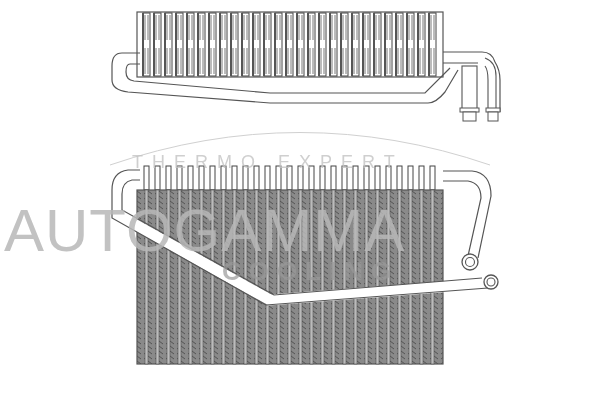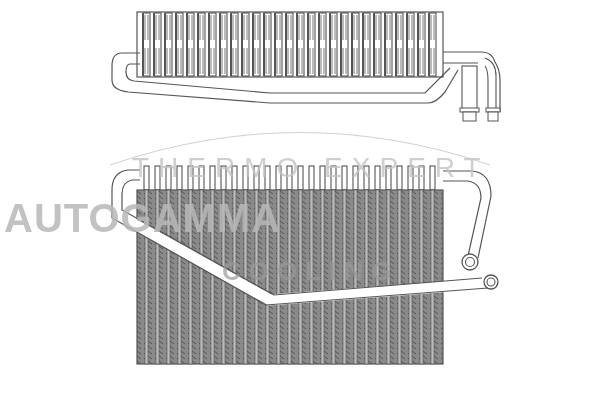--- a/index.html
+++ b/index.html
@@ -1,20 +1,20 @@
 <!DOCTYPE html>
 <html><head>
 <meta charset="utf-8">
 <style>
   html, body { margin: 0; padding: 0; background: #ffffff; }
   body { width: 600px; height: 400px; position: relative; overflow: hidden; font-family: "Liberation Sans", sans-serif; }
   #scene { position: absolute; left: 0; top: 0; width: 600px; height: 400px; }
   .wm { position: absolute; color: #b8b8b8; font-family: "Liberation Sans", sans-serif; white-space: nowrap; pointer-events: none; }
-  #wm-main { left: 4px; top: 196px; font-size: 40px; letter-spacing: 1px; font-weight: 700; opacity: 0.85; }
-  #wm-top { left: 132px; top: 152px; font-size: 28px; letter-spacing: 9px; color: #c4c4c4; opacity: 0.8; }
+  #wm-main { left: 4px; top: 196px; font-size: 60px; letter-spacing: 1px; font-weight: 400; opacity: 0.85; }
+  #wm-top { left: 132px; top: 152px; font-size: 18px; letter-spacing: 9px; color: #c4c4c4; opacity: 0.8; }
   #wm-bottom { left: 222px; top: 256px; font-size: 26px; letter-spacing: 8px; color: #9a9a9a; opacity: 0.7; font-weight: 700; }
 </style>
 </head>
 <body>
 
 <svg id="scene" viewBox="0 0 600 400" xmlns="http://www.w3.org/2000/svg">
   <defs>
     <pattern id="finPattern" x="0" y="0" width="11" height="5" patternUnits="userSpaceOnUse">
       <rect width="11" height="5" fill="#8a8a8a"></rect>
       <path d="M1 4 L5 1 L9 4" stroke="#444" stroke-width="0.8" fill="none"></path>

